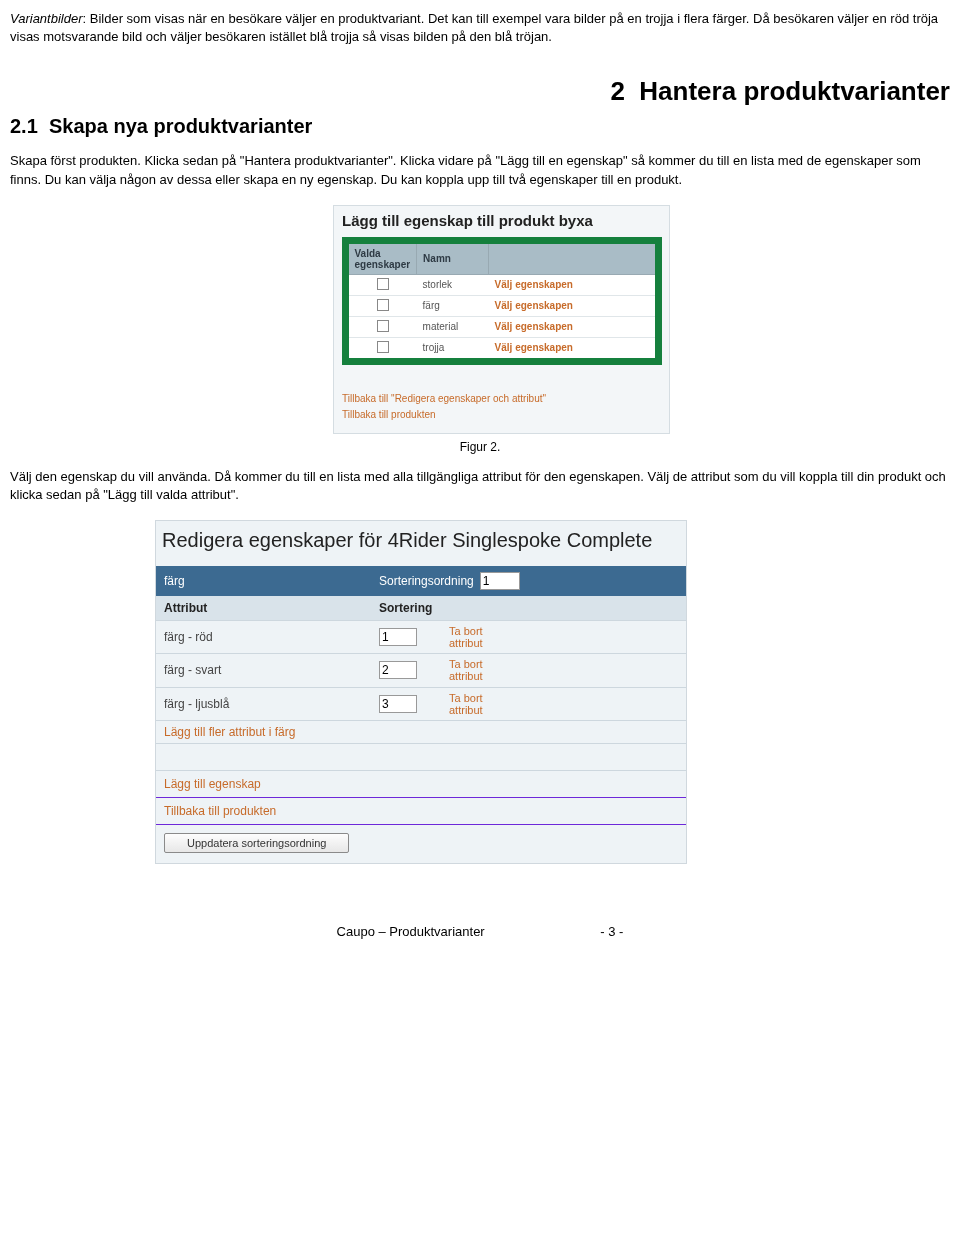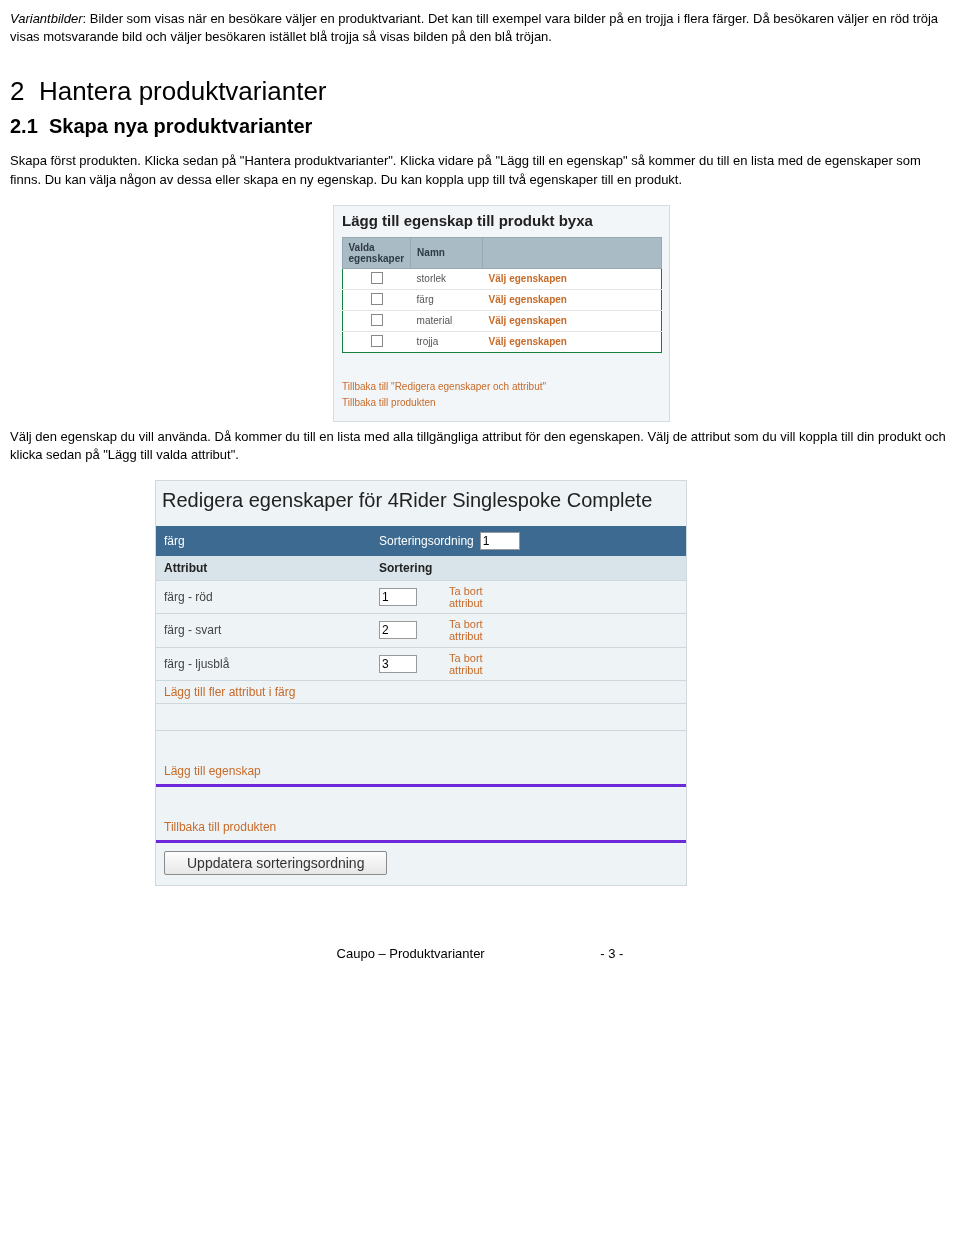--- a/index.html
+++ b/index.html
@@ -17,23 +17,24 @@
   }
   .intro {
     line-height: 1.4;
     margin-bottom: 30px;
   }
   .intro .term {
     font-style: italic;
   }
   h1.section {
     font-family: Arial, Helvetica, sans-serif;
-    font-weight: normal;
+    font-weight: bold;
     font-size: 26px;
     margin: 0 0 8px 0;
+    text-align: right;
   }
   h2.subsection {
     font-family: Arial, Helvetica, sans-serif;
     font-weight: bold;
     font-size: 20px;
     margin: 0 0 14px 0;
   }
   p.body {
     line-height: 1.4;
     margin: 0 0 16px 0;
@@ -68,21 +69,21 @@
   .panel2 .panel-title {
     font-size: 15px;
     font-weight: bold;
     color: #222;
     padding: 6px 8px 8px 8px;
   }
   .panel2 table {
     border-collapse: collapse;
     width: 320px;
     margin: 0 auto;
-    border: 1px solid #15803d;
+    border: 7px solid #15803d;
     background: #fff;
   }
   .panel2 th {
     background: #a9bcc6;
     color: #2e3a44;
     font-size: 10px;
     font-weight: bold;
     text-align: left;
     padding: 4px 6px;
     border: 1px solid #98a9b2;
@@ -185,31 +186,30 @@
   }
   .panel3 .linkrow a,
   .panel3 .linkblock a {
     color: #c76b2a;
     text-decoration: none;
     font-size: 12px;
   }
   .panel3 .gap { height: 26px; border-bottom: 1px solid #cdd7de; }
   .panel3 .linkblock {
     padding: 6px 8px;
-    border-bottom: 3px solid #6d28d9;
-    margin-top: 27px;
+    border-bottom: 1px solid #6d28d9;
   }
   .panel3 .btnwrap {
     padding: 8px 8px 0 8px;
   }
   .panel3 button.update {
     background: linear-gradient(#fdfdfd, #e7e7e7);
     border: 1px solid #8a8a8a;
     border-radius: 2px;
-    font-size: 14px;
+    font-size: 11px;
     padding: 3px 22px;
     color: #333;
     cursor: pointer;
   }
 
   .footer {
     margin-top: 60px;
     text-align: center;
     font-size: 13px;
   }
@@ -267,20 +267,21 @@
         </tr>
       </tbody>
         </table>
       <div class="links">
         <div style="height:8px"></div>
         <a href="#">Tillbaka till "Redigera egenskaper och attribut"</a>
         <a href="#">Tillbaka till produkten</a>
       </div>
     </div>
   </div>
+  <div class="caption">Figur 2.</div>
 
   <p class="body">Välj den egenskap du vill använda. Då kommer du till en lista med alla tillgängliga attribut för den egenskapen. Välj de attribut som du vill koppla till din produkt och klicka sedan på "Lägg till valda attribut".</p>
 
   <div class="panel3-wrap">
     <div class="panel3">
       <div class="panel-title">Redigera egenskaper för 4Rider Singlespoke Complete</div>
 
       <div class="bluebar">
         <span class="lbl">färg</span>
         <span class="lbl2">Sorteringsordning</span>

